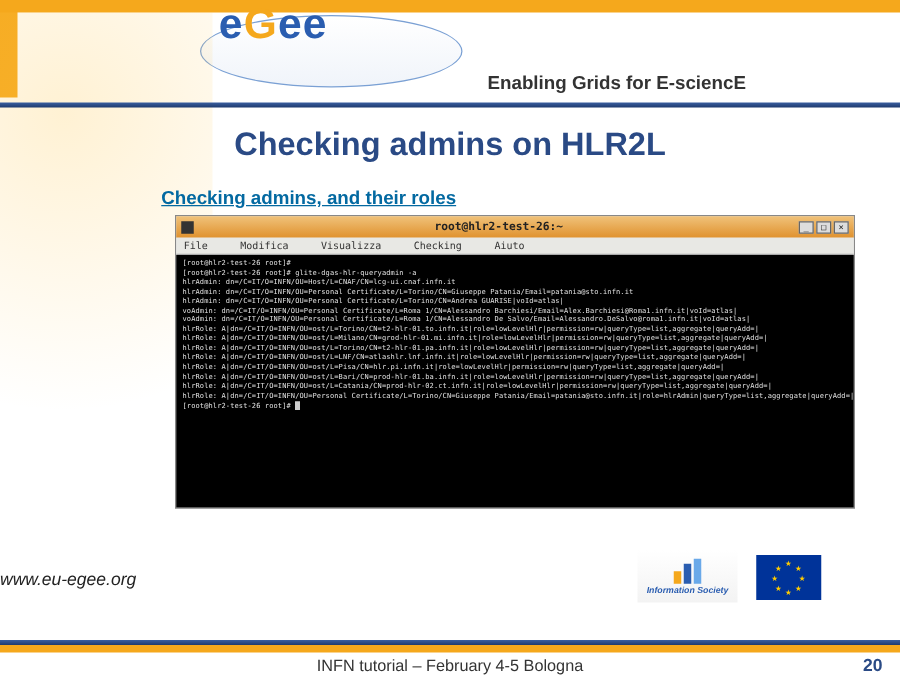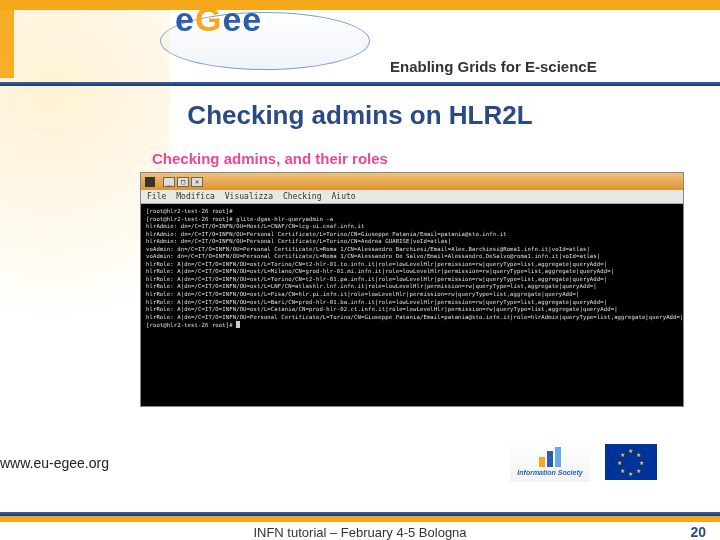--- a/index.html
+++ b/index.html
@@ -16,32 +16,32 @@
   .egee-logo .e2 { color: #2a5db0; }
   .egee-logo .e3 { color: #2a5db0; }
   .logo-oval { position: absolute; top: 12px; left: 160px; width: 210px; height: 58px; border: 1px solid #7aa0d4; border-radius: 50%; background: linear-gradient(#fff,#f0f4fa); z-index: -1; }
 
   .tagline { position: absolute; top: 58px; left: 390px; font-size: 15px; color: #333; font-weight: bold; text-align: center; }
 
   .navy-bar { position: absolute; top: 82px; left: 0; right: 0; height: 4px; background: linear-gradient(#3a5fa0,#1e3a6e); }
 
   .slide-title { position: absolute; top: 100px; left: 0; right: 0; text-align: center; font-size: 26px; font-weight: bold; color: #2a4a85; }
 
-  .subhead { position: absolute; top: 150px; left: 152px; font-size: 15px; font-weight: bold; color: #ec4899; }
+  .subhead { position: absolute; top: 150px; left: 129px; font-size: 15px; font-weight: bold; color: #0369a1; text-decoration: underline; }
 
   .term-window { position: absolute; top: 172px; left: 140px; width: 544px; height: 235px; border: 1px solid #888; background: #eee; font-family: "DejaVu Sans Mono", monospace; }
   .term-titlebar { height: 17px; background: linear-gradient(#f0c27a,#e0922f); display: flex; align-items: center; padding: 0 4px; font-size: 9px; color: #222; position: relative; }
   .term-titlebar .t-icon { width: 10px; height: 10px; background: #333; margin-right: 6px; }
   .term-titlebar .t-title { flex: 1; text-align: center; font-weight: bold; }
   .term-titlebar .t-btn { width: 12px; height: 10px; border: 1px solid #666; background: #ddd; margin-left: 2px; font-size: 7px; line-height: 8px; text-align: center; }
-  .term-menubar { height: 14px; background: #e8e8e4; display: flex; align-items: center; gap: 10px; padding: 0 6px; font-size: 8px; color: #333; border-bottom: 1px solid #aaa; }
+  .term-menubar { height: 14px; background: #e8e8e4; display: flex; align-items: center; gap: 26px; padding: 0 6px; font-size: 8px; color: #333; border-bottom: 1px solid #aaa; }
   .term-body { background: #000; color: #e0e0e0; font-size: 5.6px; line-height: 1.35; padding: 4px 5px; height: calc(100% - 31px); overflow: hidden; white-space: pre; letter-spacing: 0.1px; }
   .cursor { display: inline-block; width: 4px; height: 7px; background: #ccc; vertical-align: text-bottom; }
 
-  .website { position: absolute; top: 455px; left: 0; font-size: 14px; color: #222; }
+  .website { position: absolute; top: 455px; left: 0; font-size: 14px; color: #222; font-style: italic; }
 
   .is-logo { position: absolute; top: 440px; left: 510px; width: 80px; height: 42px; background: linear-gradient(#fff,#f3f3f3); border: 0px solid #ccc; display: flex; flex-direction: column; align-items: center; justify-content: center; }
   .is-logo .bars { display: flex; gap: 2px; height: 20px; align-items: flex-end; }
   .is-logo .bars span:nth-child(1){ width:6px; height:10px; background:#f5a81c;}
   .is-logo .bars span:nth-child(2){ width:6px; height:16px; background:#2a5db0;}
   .is-logo .bars span:nth-child(3){ width:6px; height:20px; background:#6aa9e9;}
   .is-logo .txt { font-size: 7px; font-style: italic; color: #2a5db0; margin-top: 2px; font-weight: bold; }
 
   .eu-flag { position: absolute; top: 444px; left: 605px; width: 52px; height: 36px; background: #003399; display: flex; align-items: center; justify-content: center; }
   .eu-flag .circle { width: 26px; height: 26px; border-radius: 50%; position: relative; }
@@ -68,20 +68,21 @@
 
 <div class="tagline">Enabling Grids for E-sciencE</div>
 <div class="navy-bar"></div>
 
 <div class="slide-title">Checking admins on HLR2L</div>
 <div class="subhead">Checking admins, and their roles</div>
 
 <div class="term-window">
   <div class="term-titlebar">
     <div class="t-icon"></div>
+    <div class="t-title">root@hlr2-test-26:~</div>
     <div class="t-btn">_</div>
     <div class="t-btn">□</div>
     <div class="t-btn">×</div>
   </div>
   <div class="term-menubar">
     <span>File</span>
     <span>Modifica</span>
     <span>Visualizza</span>
     <span>Checking</span>
     <span>Aiuto</span>

